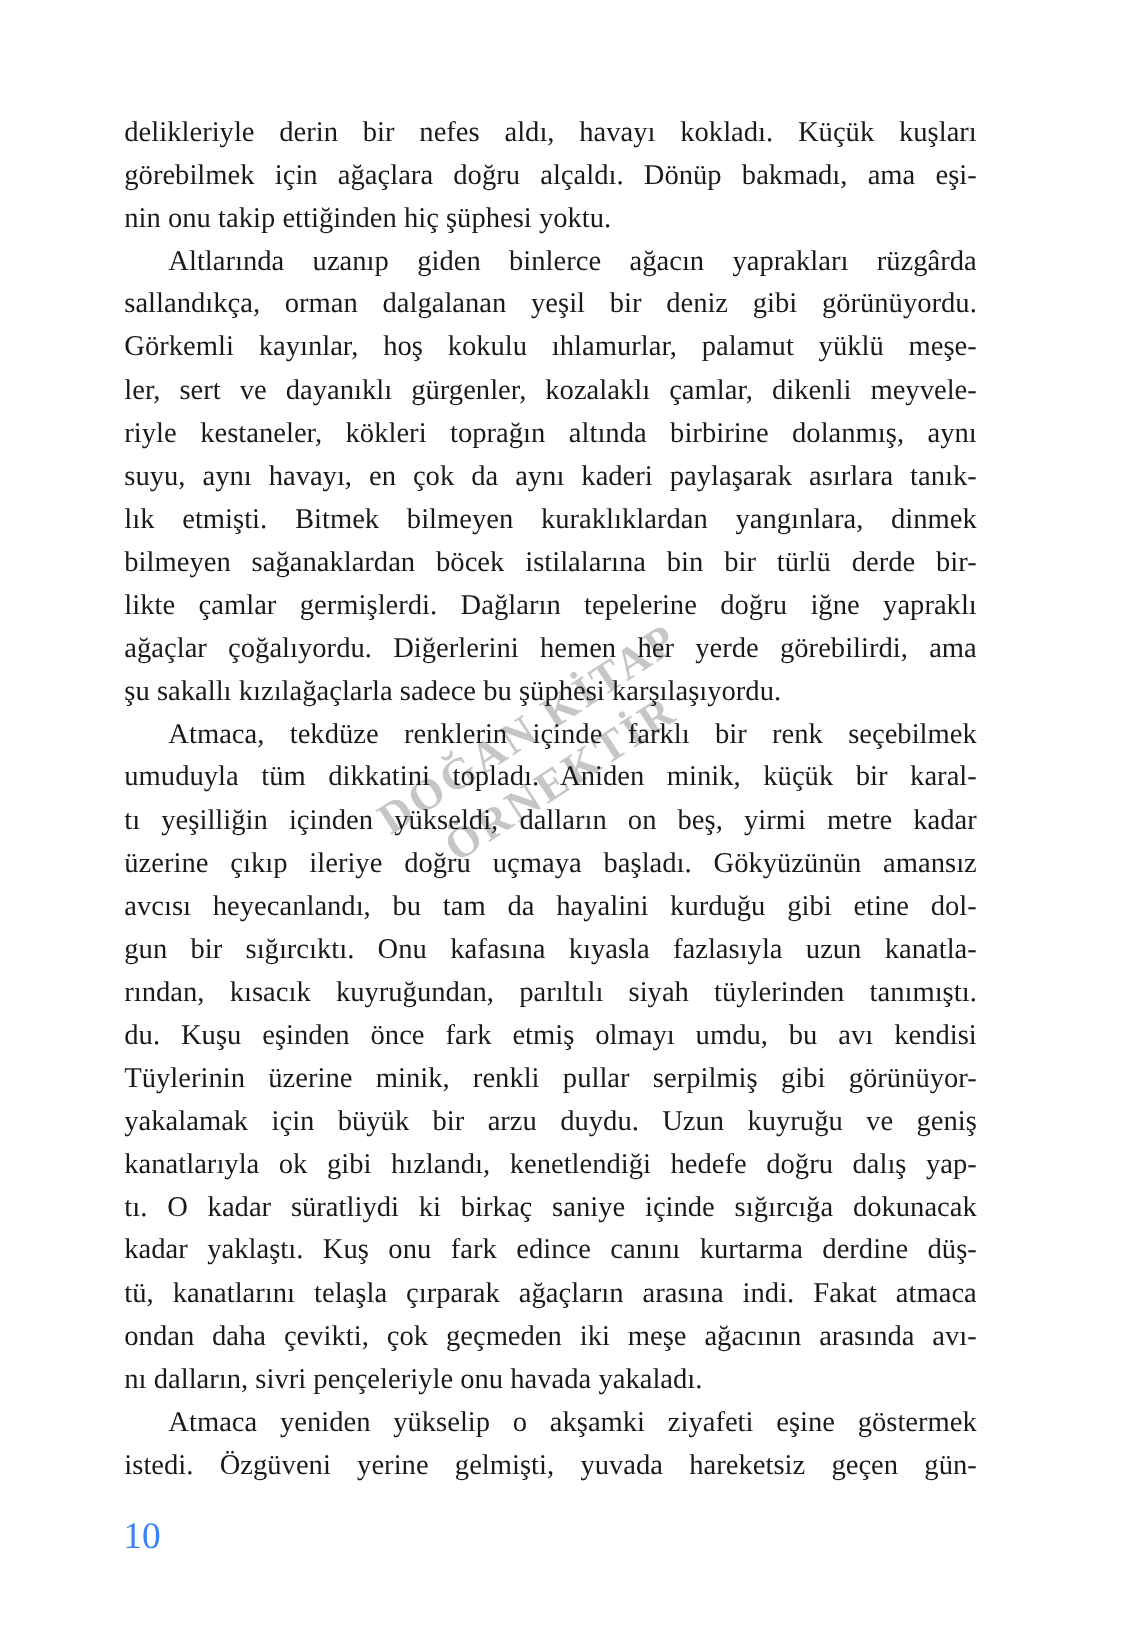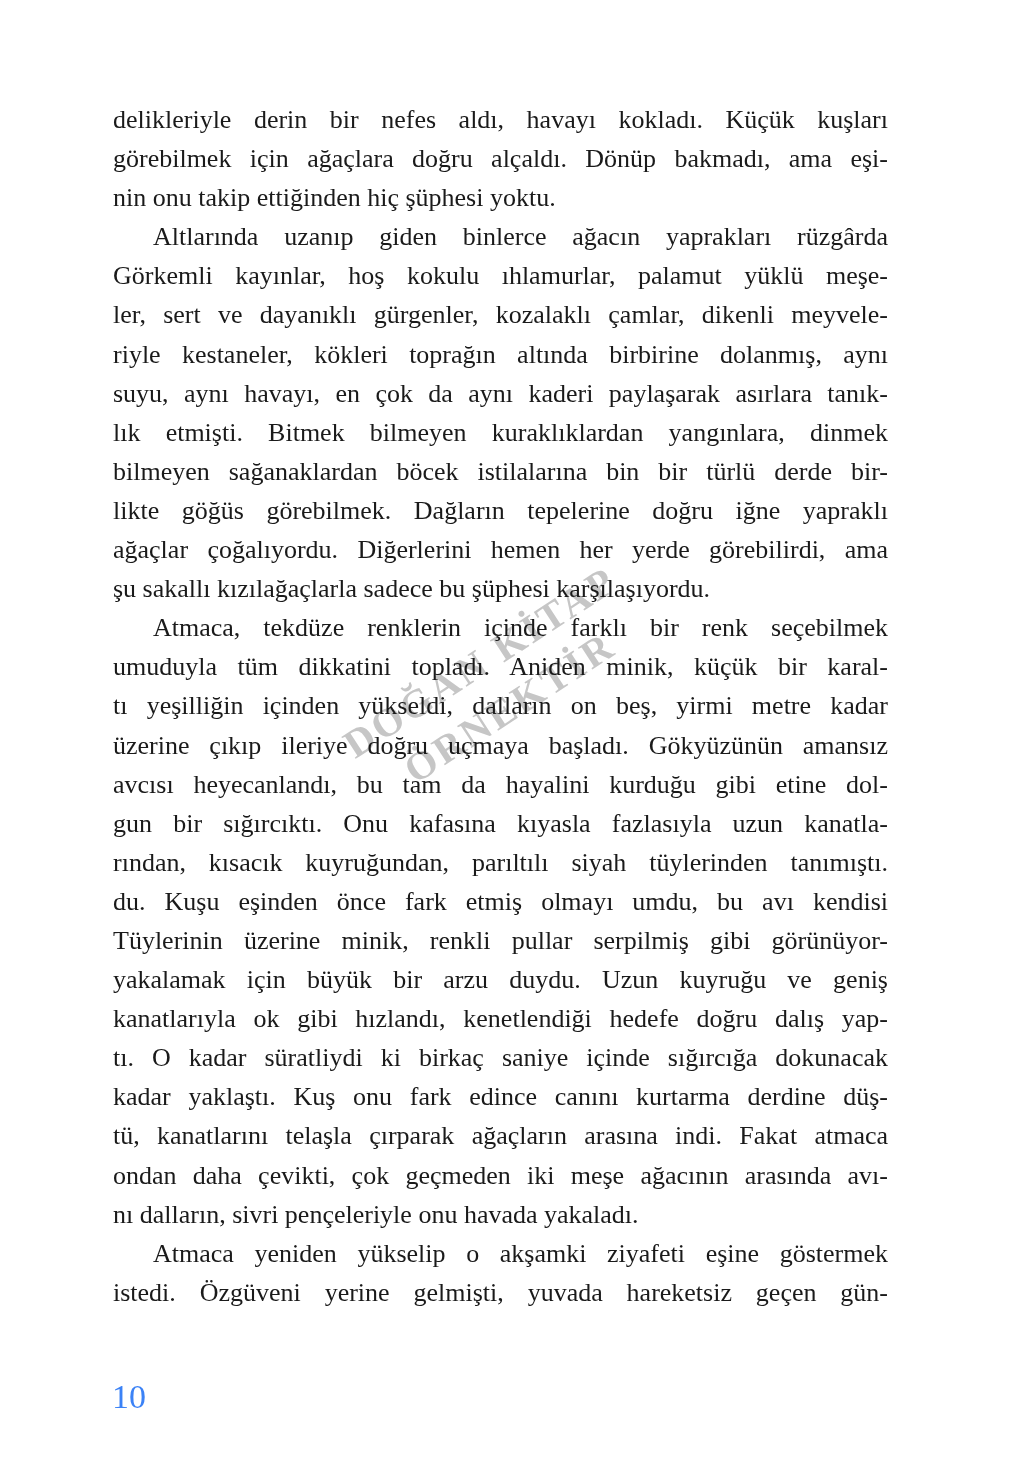--- a/index.html
+++ b/index.html
@@ -72,27 +72,28 @@
   <div class="textblock">
 
     <div class="para">
       <div class="line">delikleriyle derin bir nefes aldı, havayı kokladı. Küçük kuşları</div>
       <div class="line">görebilmek için ağaçlara doğru alçaldı. Dönüp bakmadı, ama eşi-</div>
       <div class="line last">nin onu takip ettiğinden hiç şüphesi yoktu.</div>
     </div>
 
     <div class="para">
       <div class="line ind">Altlarında uzanıp giden binlerce ağacın yaprakları rüzgârda</div>
+      <div class="line">sallandıkça, orman dalgalanan yeşil bir deniz gibi görünüyordu.</div>
       <div class="line">Görkemli kayınlar, hoş kokulu ıhlamurlar, palamut yüklü meşe-</div>
       <div class="line">ler, sert ve dayanıklı gürgenler, kozalaklı çamlar, dikenli meyvele-</div>
       <div class="line">riyle kestaneler, kökleri toprağın altında birbirine dolanmış, aynı</div>
       <div class="line">suyu, aynı havayı, en çok da aynı kaderi paylaşarak asırlara tanık-</div>
       <div class="line">lık etmişti. Bitmek bilmeyen kuraklıklardan yangınlara, dinmek</div>
       <div class="line">bilmeyen sağanaklardan böcek istilalarına bin bir türlü derde bir-</div>
-      <div class="line">likte göğüs görebilmek. Dağların tepelerine doğru iğne yapraklı</div>
+      <div class="line">likte çamlar germişlerdi. Dağların tepelerine doğru iğne yapraklı</div>
       <div class="line">ağaçlar çoğalıyordu. Diğerlerini hemen her yerde görebilirdi, ama</div>
       <div class="line last">şu sakallı kızılağaçlarla sadece bu şüphesi karşılaşıyordu.</div>
     </div>
 
     <div class="para">
       <div class="line ind">Atmaca, tekdüze renklerin içinde farklı bir renk seçebilmek</div>
       <div class="line">umuduyla tüm dikkatini topladı. Aniden minik, küçük bir karal-</div>
       <div class="line">tı yeşilliğin içinden yükseldi, dalların on beş, yirmi metre kadar</div>
       <div class="line">üzerine çıkıp ileriye doğru uçmaya başladı. Gökyüzünün amansız</div>
       <div class="line">avcısı heyecanlandı, bu tam da hayalini kurduğu gibi etine dol-</div>

